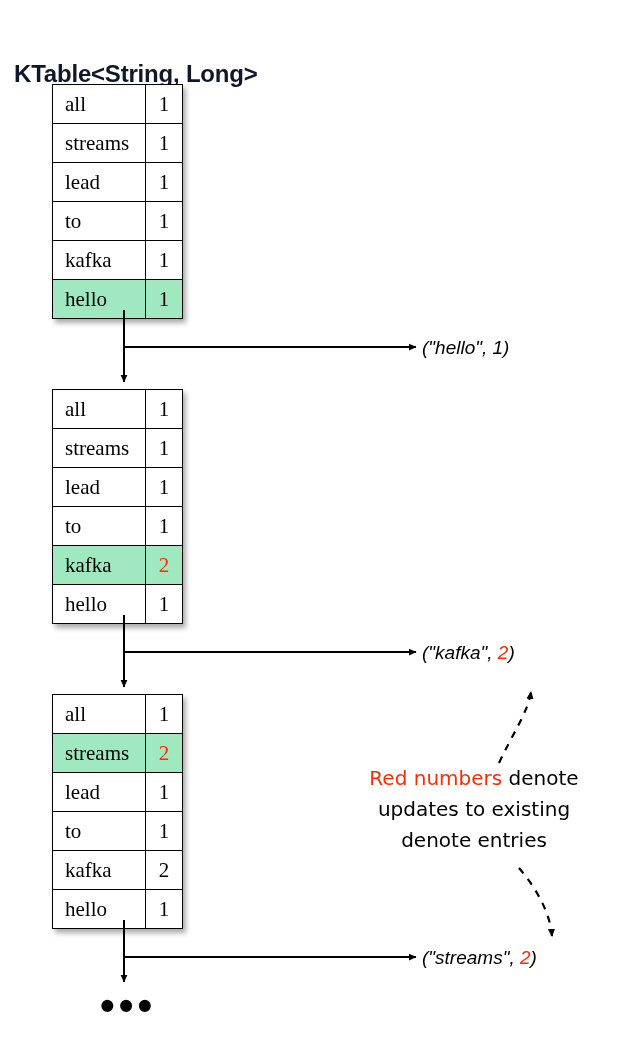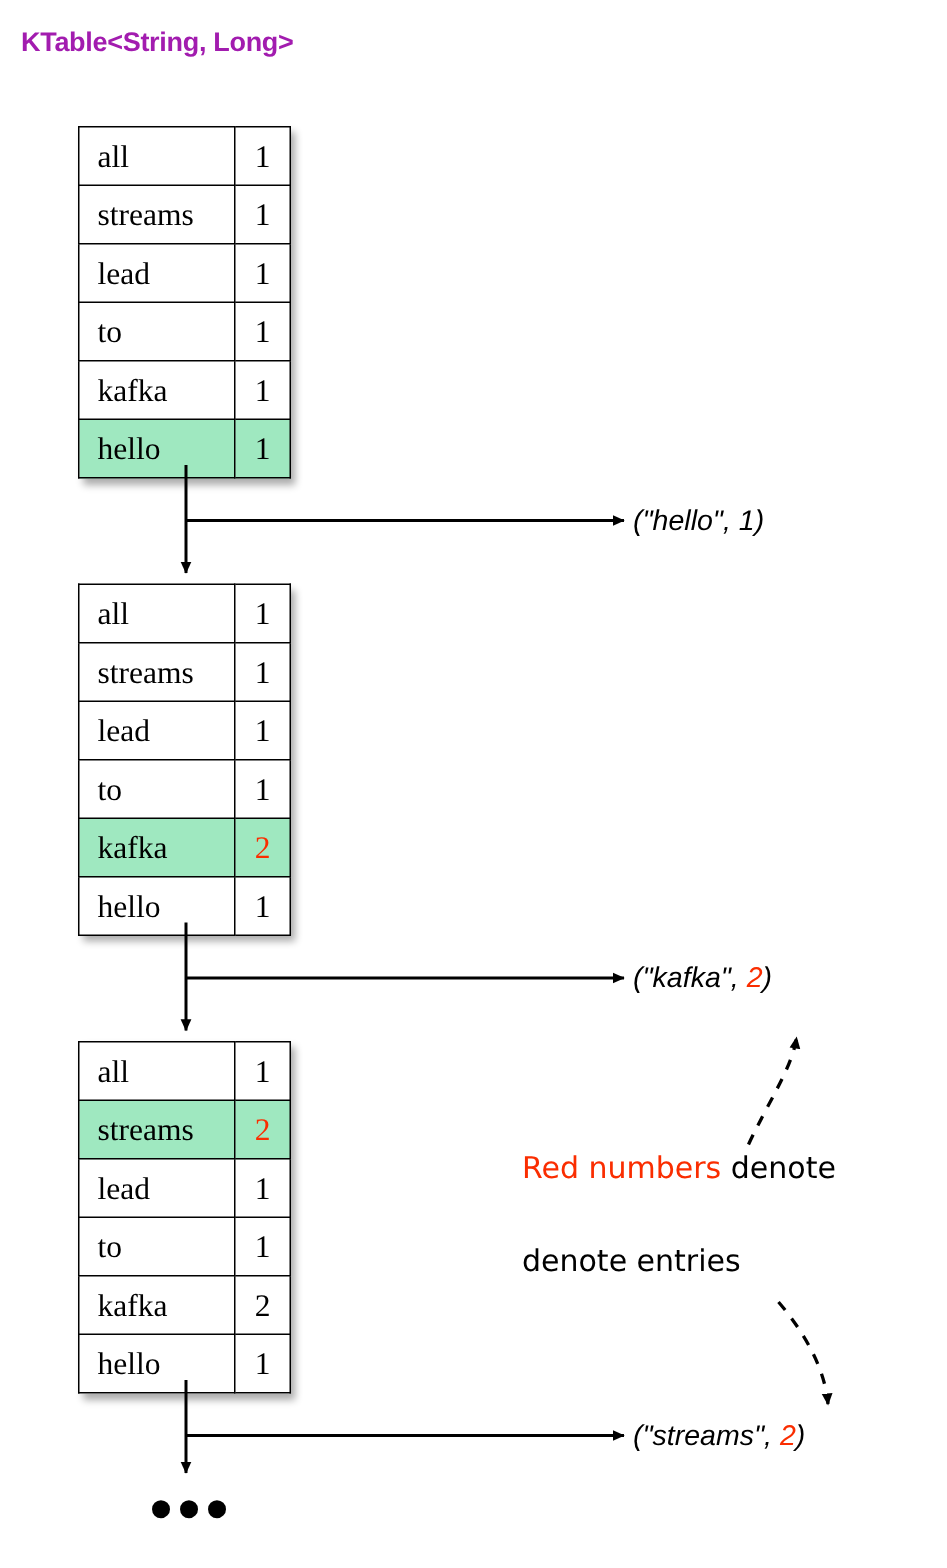--- a/index.html
+++ b/index.html
@@ -14,32 +14,33 @@
     background: #ffffff;
     overflow: hidden;
     font-family: "Liberation Sans", sans-serif;
   }
 
   
   .col-header {
     position: absolute;
     font-family: "Liberation Sans", sans-serif;
     font-weight: bold;
-    font-size: 18px;
-    color: #a21caf;
+    font-size: 24px;
+    color: #0f172a;
     white-space: nowrap;
     letter-spacing: -0.2px;
+    margin-top: 42px;
   }
   #hdr-ktable  { left: 14px;  top: 18px; }
   #hdr-kstream { left: 340px; top: 18px; }
 
   
   .ktable {
     position: absolute;
-    width: 142px;
+    width: 131px;
     border-collapse: collapse;
     background: #ffffff;
     box-shadow: 3px 4px 5px rgba(0,0,0,0.33);
     border: 1.5px solid #000000;
     table-layout: fixed;
   }
   .ktable td {
     border: 1px solid #000000;
     height: 38px;
     font-family: "Liberation Serif", serif;
@@ -88,20 +89,21 @@
   #rec-1 { left: 422px; top: 337px; }
   #rec-2 { left: 422px; top: 642px; }
   #rec-3 { left: 422px; top: 947px; }
 
   
   #annotation {
     position: absolute;
     left: 348px;
     top: 763px;
     width: 252px;
+    text-align: center;
     font-family: "DejaVu Sans", sans-serif;
     font-size: 20px;
     line-height: 31px;
     color: #000000;
   }
   #annotation .hl-red { color: #FA2D00; }
 
   
   #ellipsis {
     position: absolute;
@@ -242,19 +244,19 @@
   </div>
   <div class="stream-record" id="rec-2">
     <span>("kafka", </span><span class="num-red">2</span><span>)</span>
   </div>
   <div class="stream-record" id="rec-3">
     <span>("streams", </span><span class="num-red">2</span><span>)</span>
   </div>
 
   <div id="annotation">
     <span class="hl-red">Red numbers</span><span> denote</span><br>
-    <br>
+    <span>updates to existing</span><br>
     <span>denote entries</span>
   </div>
 
   <div id="ellipsis">•••</div>
 
 </div>
 
 </body></html>

